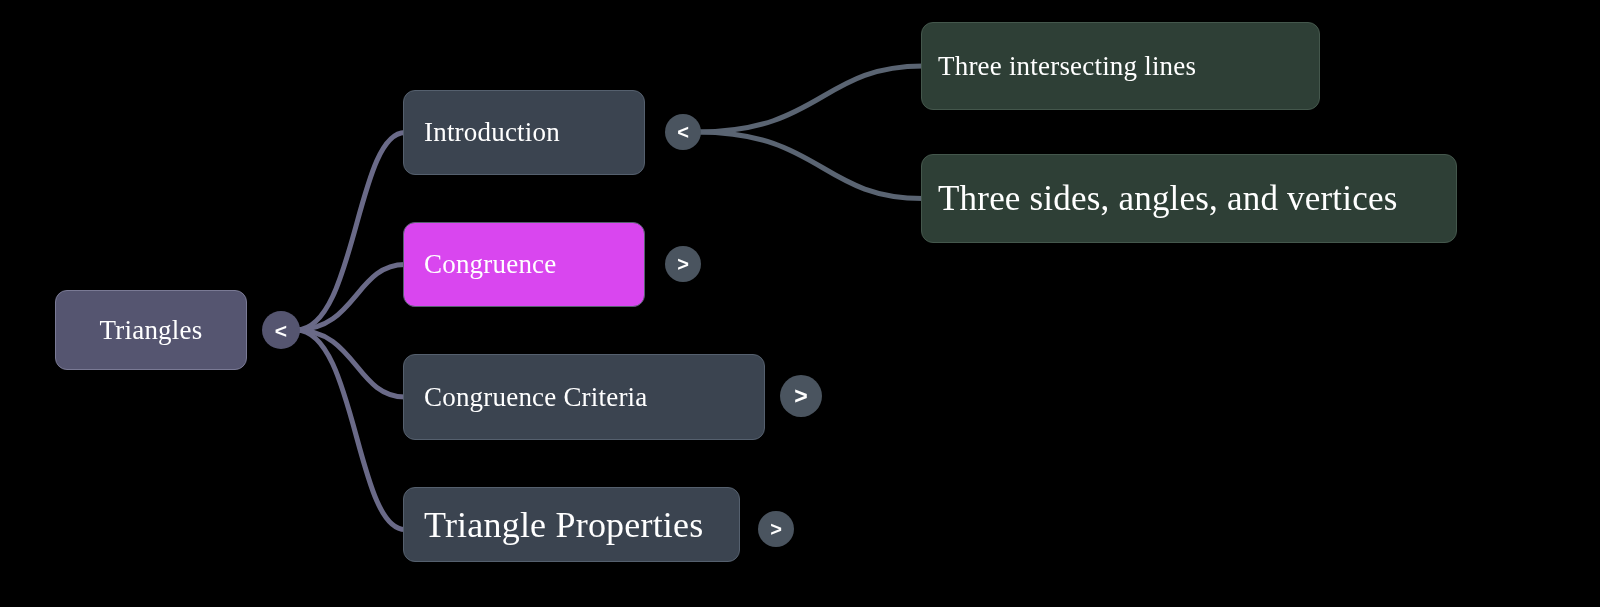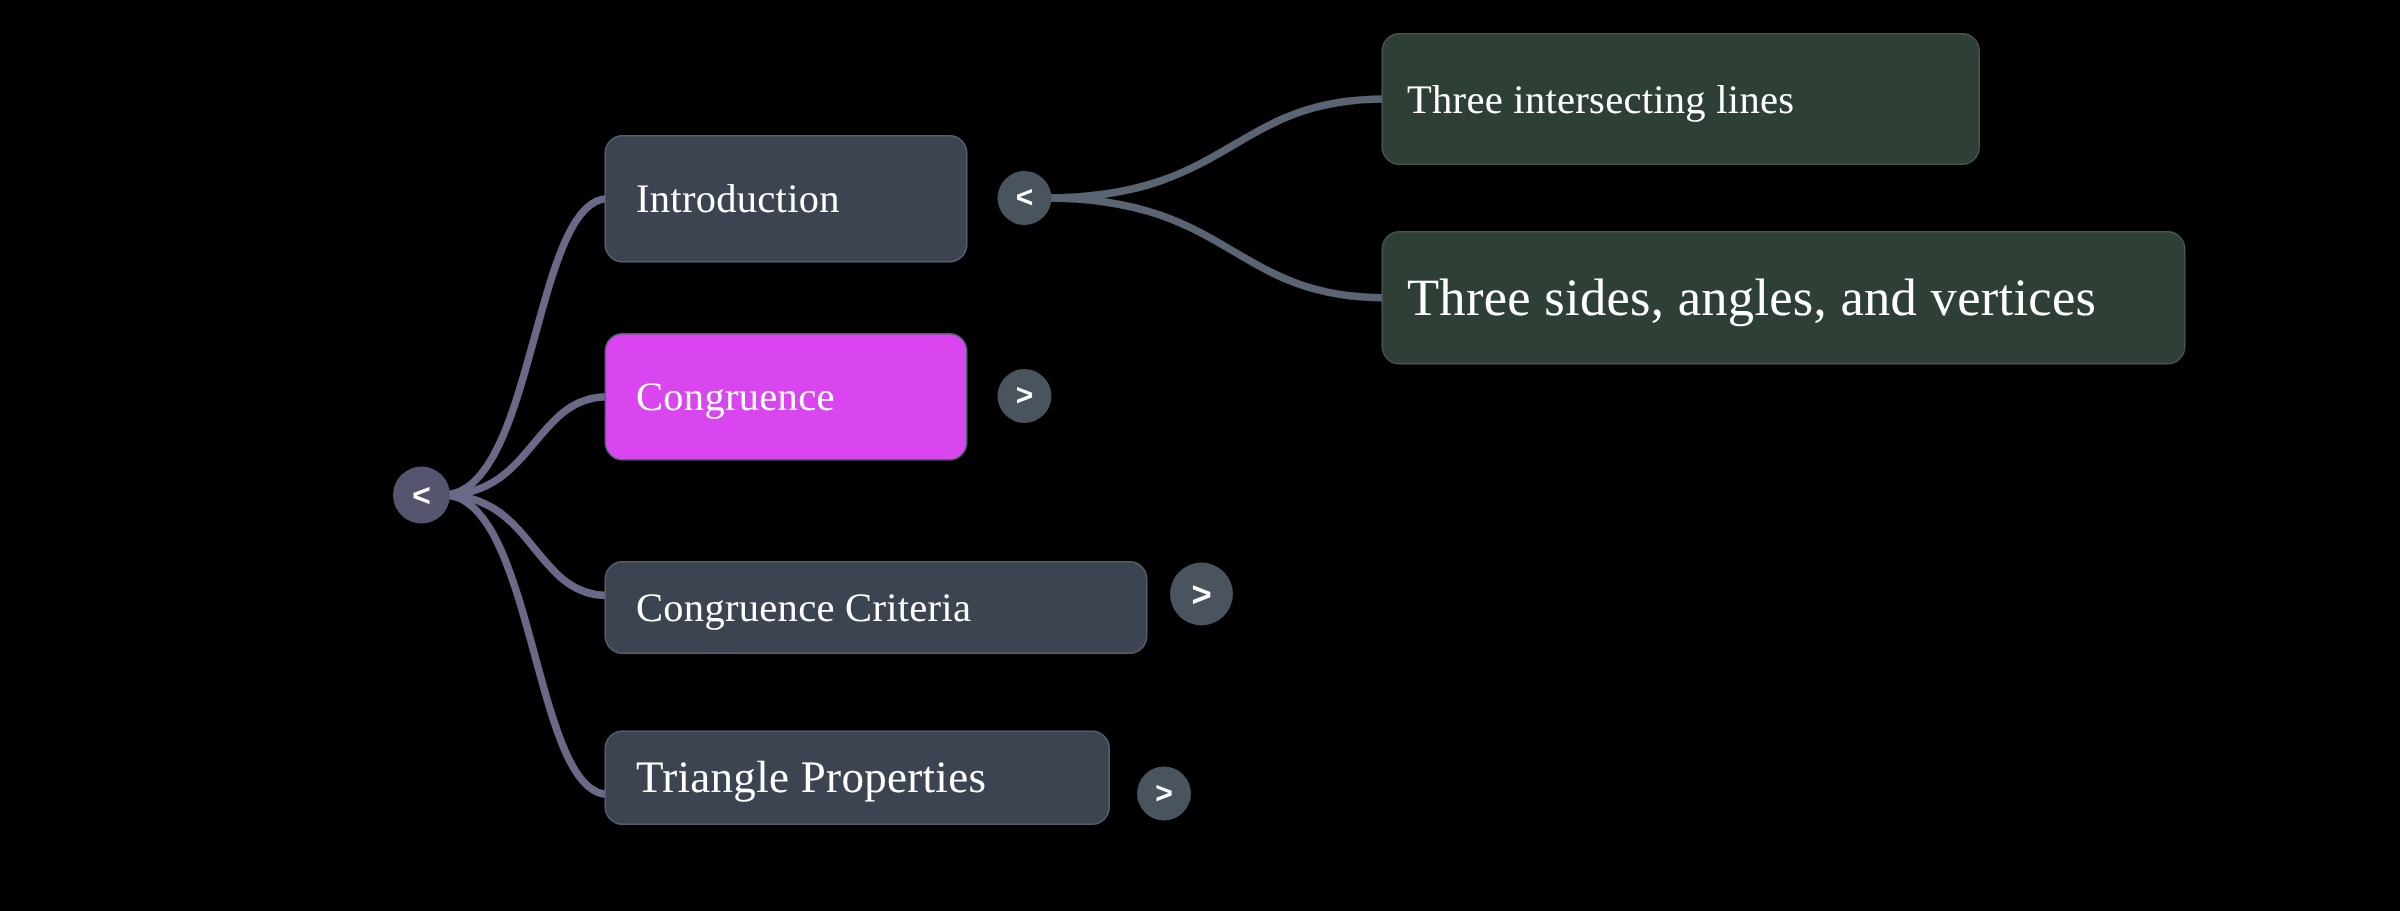--- a/index.html
+++ b/index.html
@@ -82,20 +82,23 @@
         <path d="M 296 330 C 355.95 330, 355.95 264.5, 405 264.5" fill="none" stroke="#6a6a88" stroke-width="5" stroke-linecap="round"></path>
         <path d="M 296 330 C 355.95 330, 355.95 397, 405 397" fill="none" stroke="#6a6a88" stroke-width="5" stroke-linecap="round"></path>
         <path d="M 296 330 C 355.95 330, 355.95 529.5, 405 529.5" fill="none" stroke="#6a6a88" stroke-width="5" stroke-linecap="round"></path>
       </g>
     <g id="branch-edges">
         <path d="M 697 132 C 821.3 132, 821.3 66, 923 66" fill="none" stroke="#5a6472" stroke-width="5" stroke-linecap="round"></path>
         <path d="M 697 132 C 821.3 132, 821.3 198.5, 923 198.5" fill="none" stroke="#5a6472" stroke-width="5" stroke-linecap="round"></path>
       </g>
   </svg>
 
+  <div class="node node-root" id="root-node" style="left: 55px; top: 290px; width: 192px; height: 80px; font-size: 27px; background: rgb(85, 85, 112);">
+    <span>Triangles</span>
+  </div>
 
   <div class="toggle" id="root-toggle" style="left: 262px; top: 311px; width: 38px; height: 38px; font-size: 21px; background: rgb(85, 85, 112);">
     <span class="toggle-chevron">&lt;</span>
   </div>
 
   <div id="nodes-layer">
       <div class="node node-branch" style="left: 403px; top: 90px; width: 242px; height: 85px; font-size: 27px; background: rgb(59, 68, 80);">
         <span>Introduction</span>
       </div>
       <div class="toggle toggle-slate" style="left: 665px; top: 114px; width: 36px; height: 36px; font-size: 20px; background: rgb(74, 84, 95);">
@@ -106,27 +109,27 @@
       </div>
       <div class="node node-leaf" style="left: 921px; top: 154px; width: 536px; height: 89px; font-size: 35px; background: rgb(46, 63, 54);">
         <span>Three sides, angles, and vertices</span>
       </div>
       <div class="node node-branch" style="left: 403px; top: 222px; width: 242px; height: 85px; font-size: 27px; background: #d946ef;">
         <span>Congruence</span>
       </div>
       <div class="toggle toggle-slate" style="left: 665px; top: 246px; width: 36px; height: 36px; font-size: 20px; background: rgb(74, 84, 95);">
         <span class="toggle-chevron">&gt;</span>
       </div>
-      <div class="node node-branch" style="left: 403px; top: 354px; width: 362px; height: 62px; font-size: 27px; background: rgb(59, 68, 80); margin-top: 20px;">
+      <div class="node node-branch" style="left: 403px; top: 354px; width: 362px; height: 86px; font-size: 27px; background: rgb(59, 68, 80);">
         <span>Congruence Criteria</span>
       </div>
       <div class="toggle toggle-slate" style="left: 780px; top: 375px; width: 42px; height: 42px; font-size: 23px; background: rgb(74, 84, 95);">
         <span class="toggle-chevron">&gt;</span>
       </div>
-      <div class="node node-branch" style="left: 403px; top: 487px; width: 337px; height: 63px; font-size: 30px; background: rgb(59, 68, 80);">
+      <div class="node node-branch" style="left: 403px; top: 487px; width: 337px; height: 75px; font-size: 36px; background: rgb(59, 68, 80);">
         <span>Triangle Properties</span>
       </div>
       <div class="toggle toggle-slate" style="left: 758px; top: 511px; width: 36px; height: 36px; font-size: 20px; background: rgb(74, 84, 95);">
         <span class="toggle-chevron">&gt;</span>
       </div>
     </div>
 
 </div>
 
 </body></html>

